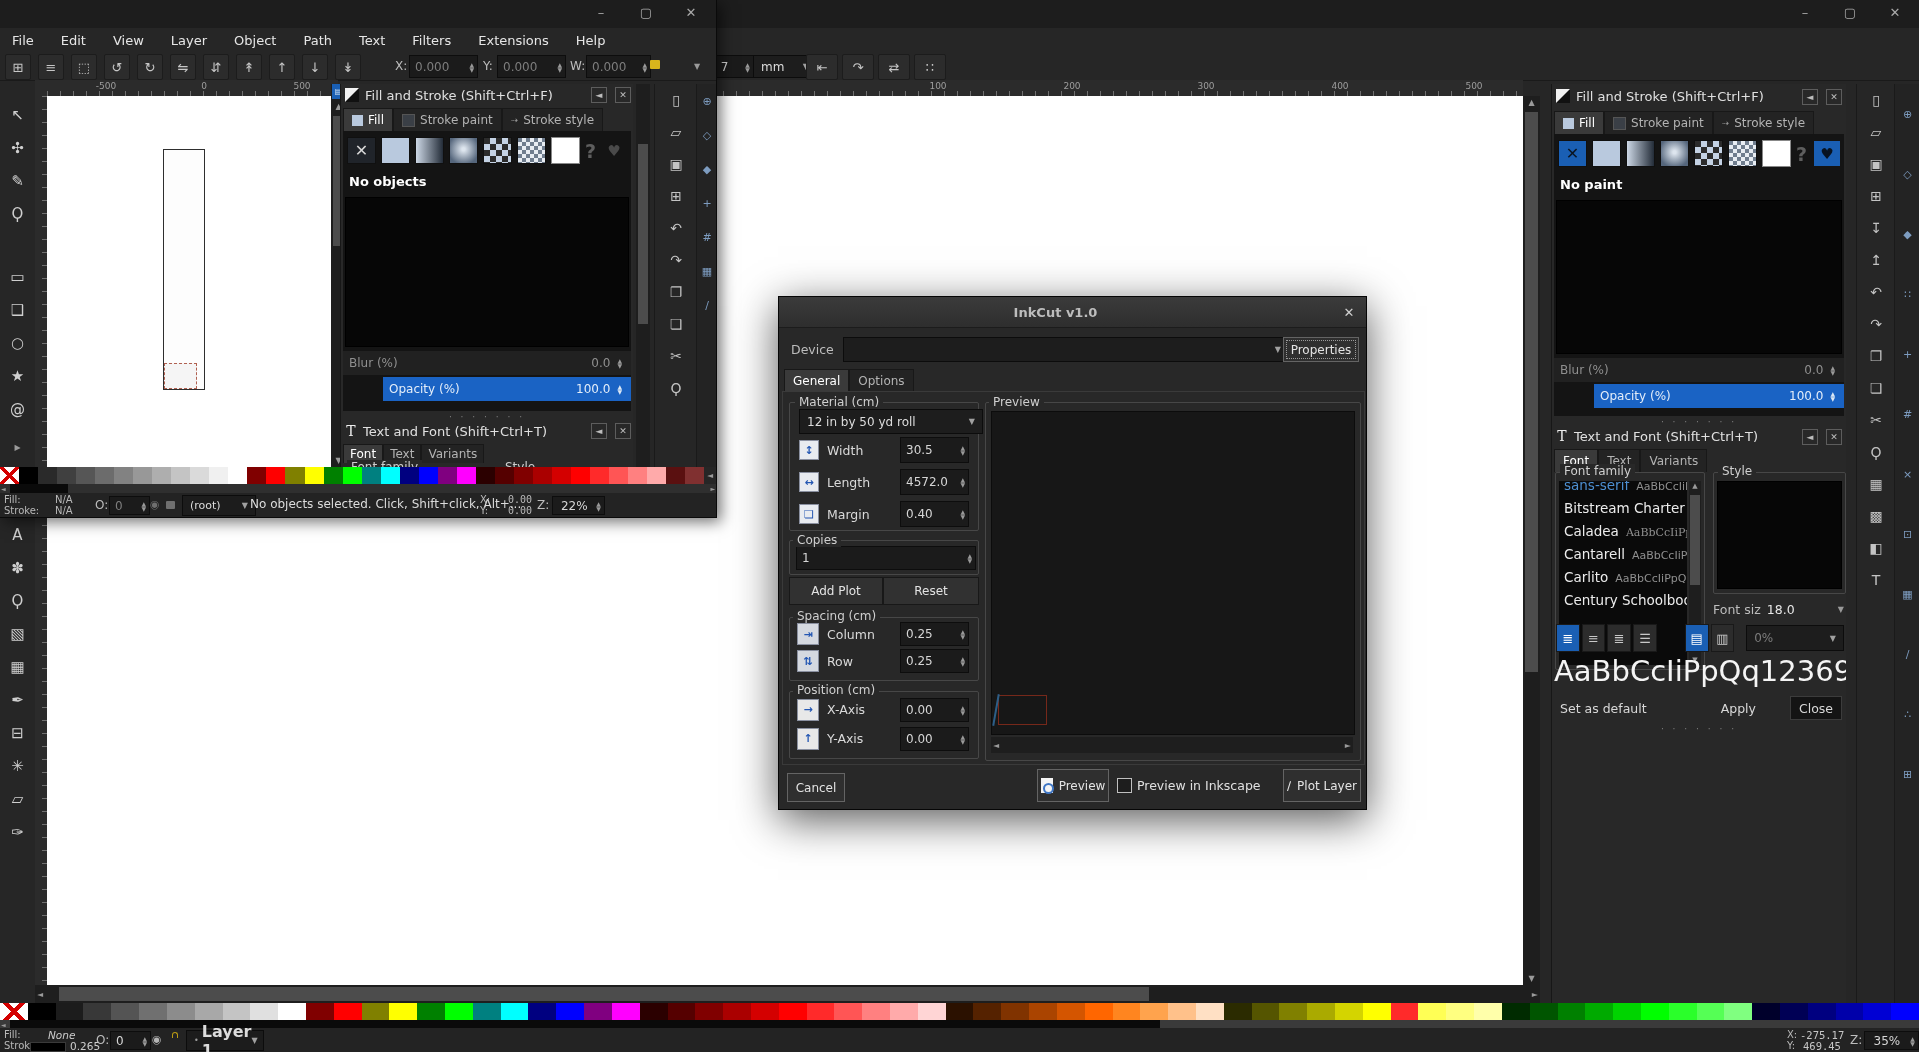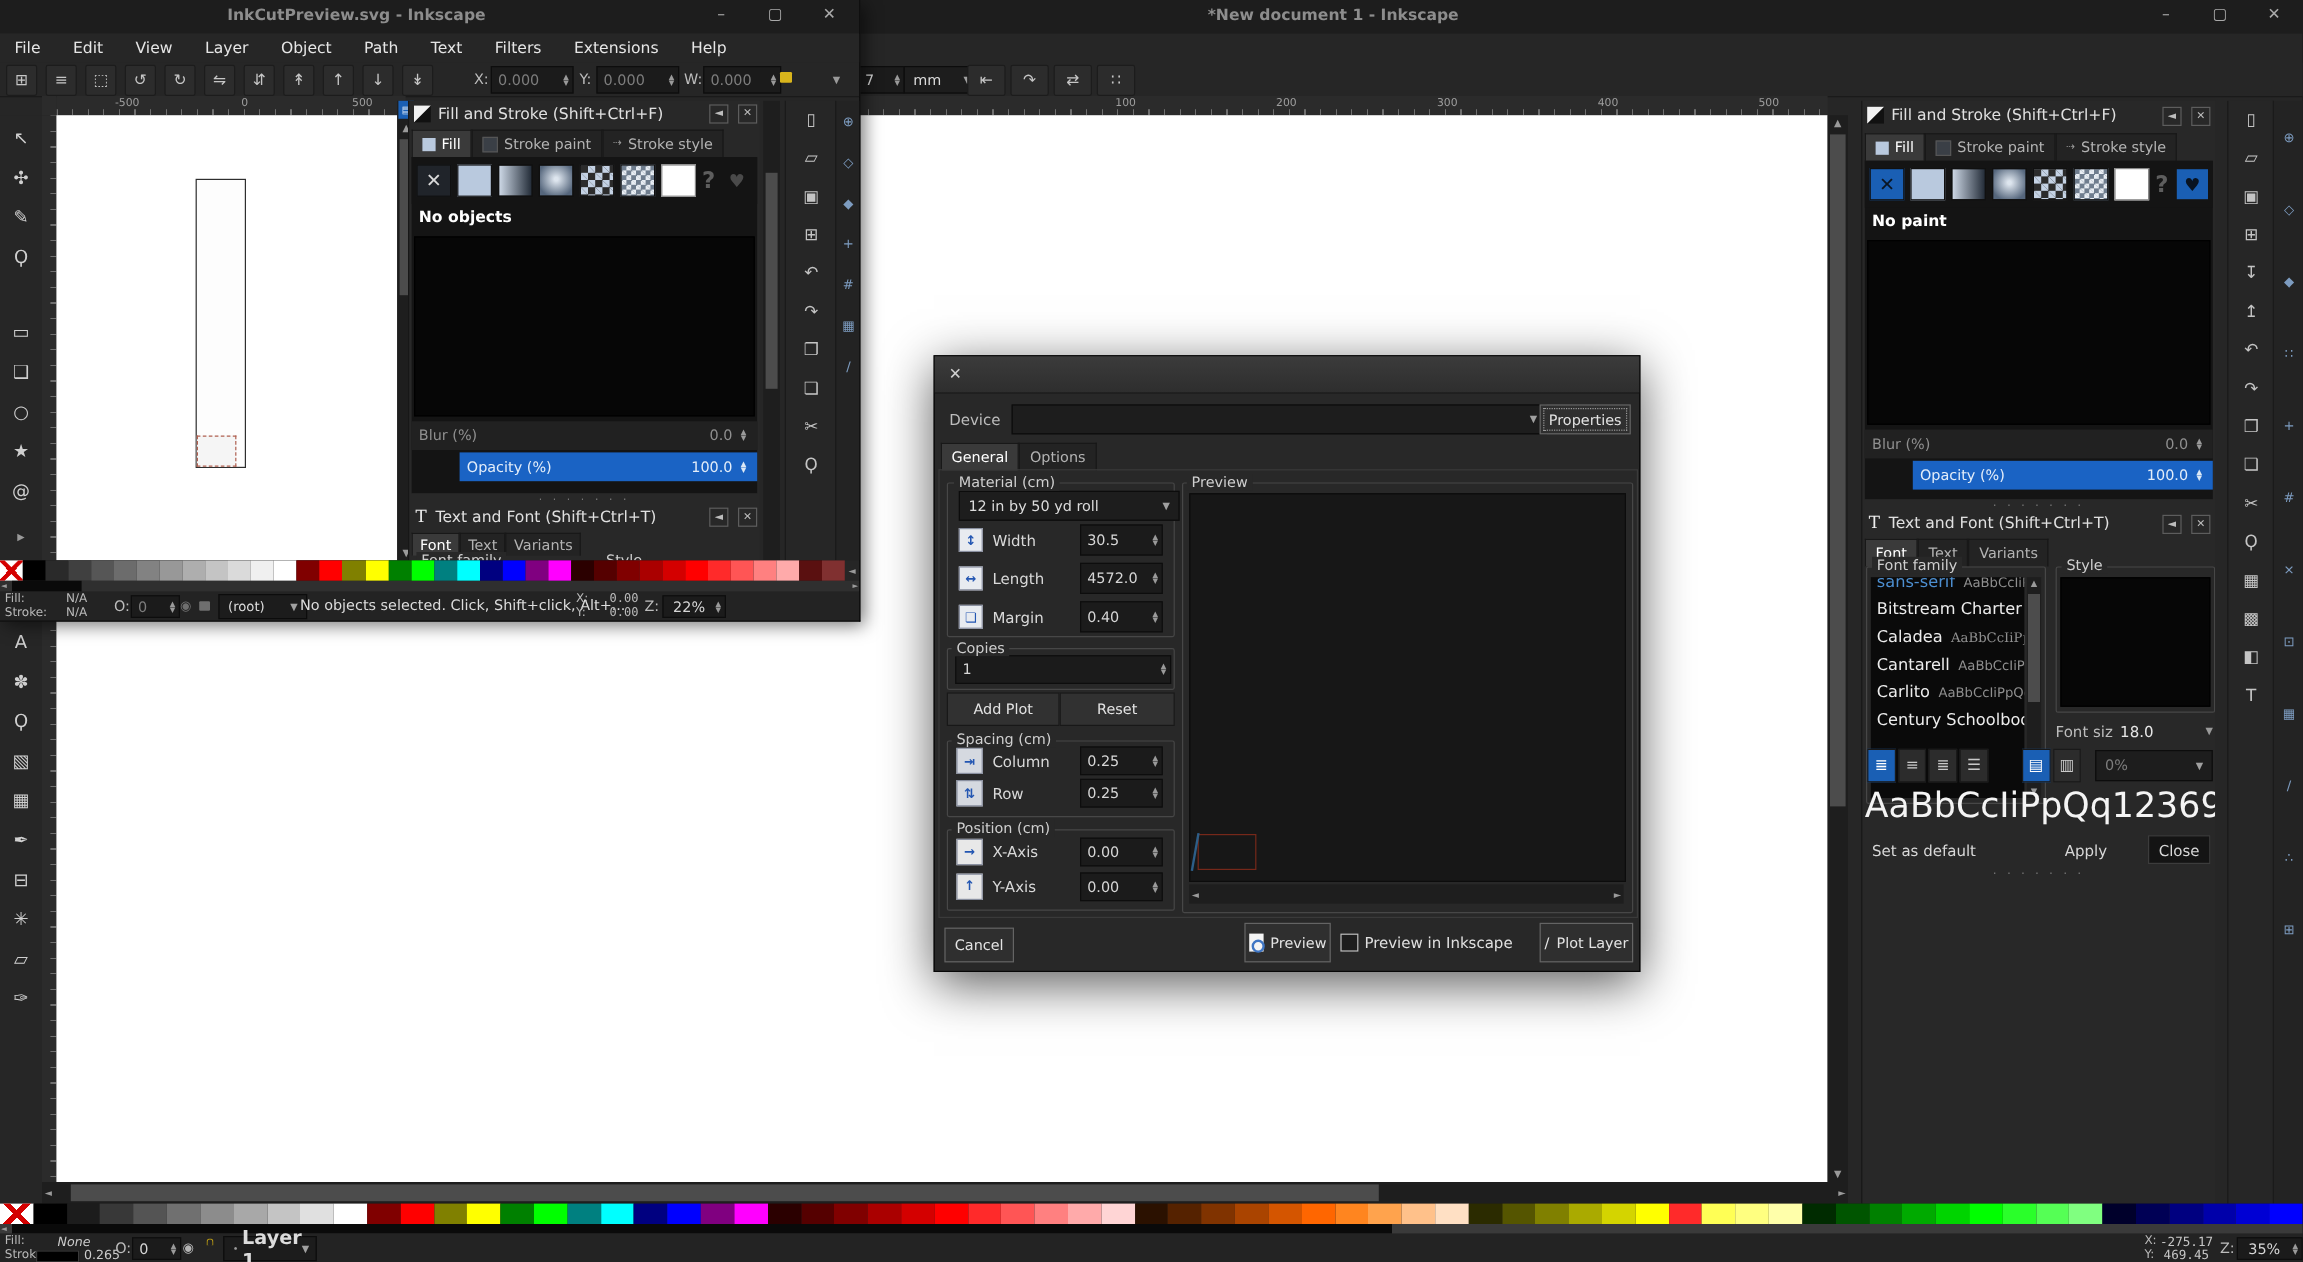--- a/index.html
+++ b/index.html
@@ -99,21 +99,20 @@
   .blueline{width:2px;background:#2d5e87;transform:rotate(10deg);}
 </style>
 </head>
 <body>
 
 <div id="screen">
 
   <div class="abs" style="left:0;top:0;width:1919px;height:1052px;">
 
     <div class="abs titlebar" style="left:0;top:0;width:1919px;height:28px;">
-      <div class="abs title-text" style="left:716px;top:6px;width:790px;">*New document 1 - Inkscape</div>
       <div class="abs winbtn" style="left:1790px;top:5px;width:30px;">–</div>
       <div class="abs winbtn" style="left:1835px;top:5px;width:30px;">▢</div>
       <div class="abs winbtn" style="left:1880px;top:5px;width:30px;">✕</div>
     </div>
 
     <div class="abs toolbar" style="left:0;top:52px;width:1919px;height:28px;">
       <div class="abs spinbox" style="left:701px;top:3px;width:46px;height:21px;">
         <span style="margin-left:auto;">7</span>
         <span class="sparrows">
             <span>▲</span>
@@ -566,21 +565,20 @@
           <span class="sparrows">
             <span>▲</span>
             <span>▼</span>
           </span>
         </span>
     </div>
   </div>
 
   <div class="abs" style="left:0;top:0;width:716px;height:517px;background:#262626;box-shadow:4px 4px 14px rgba(0,0,0,.55);border-right:1px solid #0a0a0a;border-bottom:1px solid #0a0a0a;overflow:hidden;">
     <div class="abs titlebar" style="left:0;top:0;width:716px;height:28px;">
-      <div class="abs title-text" style="left:0;top:6px;width:594px;">InkCutPreview.svg - Inkscape</div>
       <div class="abs winbtn" style="left:586px;top:5px;width:30px;">–</div>
       <div class="abs winbtn" style="left:631px;top:5px;width:30px;">▢</div>
       <div class="abs winbtn" style="left:676px;top:5px;width:30px;">✕</div>
     </div>
     <div class="abs menubar" style="left:0;top:28px;width:716px;height:24px;">
 
     <span>File</span>
         <span>Edit</span>
         <span>View</span>
         <span>Layer</span>
@@ -910,20 +908,21 @@
           <span class="sparrows">
             <span>▲</span>
             <span>▼</span>
           </span>
         </span>
     </div>
   </div>
 
   <div class="abs dlg" style="left:778px;top:296px;width:587px;height:512px;">
     <div class="dlg-title" style="height:30px;">
+      <span class="t">InkCut v1.0</span>
       <span style="color:#cfcfcf;font-size:13px;width:34px;text-align:center;">✕</span>
     </div>
 
     <span class="abs lbl" style="left:12px;top:45px;font-size:12.5px;">Device</span>
     <div class="abs combo" style="left:64px;top:40px;width:430px;height:23px;">
       <span></span>
       <span class="caret">▼</span>
     </div>
     <div class="abs btn" style="left:504px;top:40px;width:74px;height:23px;outline:1px dotted #9a9a9a;outline-offset:-4px;">
       <span>Properties</span>

